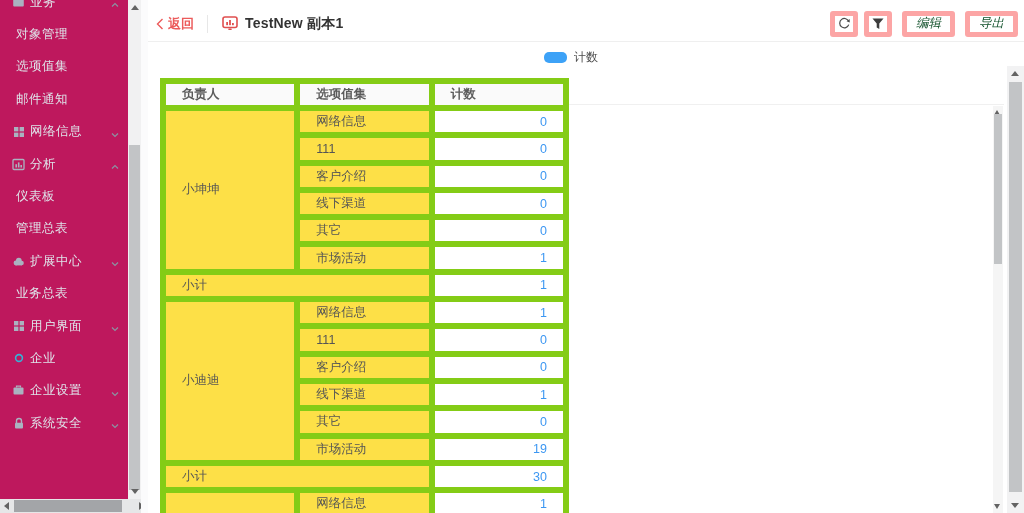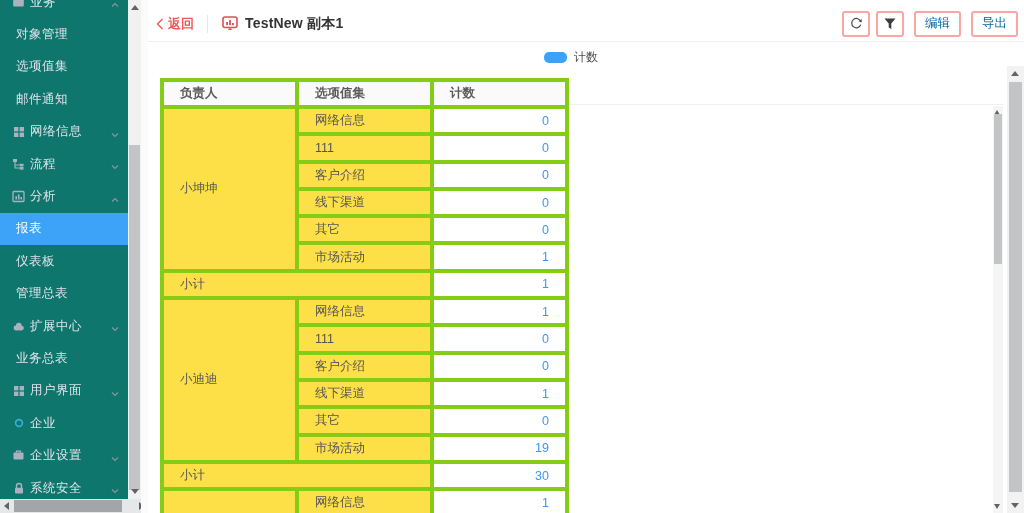--- a/index.html
+++ b/index.html
@@ -2,21 +2,21 @@
 <html><head>
 <meta charset="utf-8">
 <style>
   * { margin:0; padding:0; box-sizing:border-box; }
   html,body { width:1024px; height:513px; overflow:hidden; background:#fff;
     font-family:"Liberation Sans", sans-serif; }
   .app { position:relative; width:1024px; height:513px; overflow:hidden; background:#fff; }
 
   
   .sidebar { position:absolute; left:0; top:0; width:128px; height:501px;
-    background:#0f766e; overflow:hidden;padding-left:40px; }
+    background:#be185d; overflow:hidden;padding-left:40px; }
   .side-list { position:absolute; left:0; top:-14px; width:128px; }
   .side-item { position:relative; height:32.4px; display:flex; align-items:center;
     color:#dfe4ea; font-size:12.5px; cursor:pointer; }
   .side-item .icon { position:absolute; left:12px; width:13px; height:13px; display:flex;
     align-items:center; justify-content:center; }
   .side-item .lbl { margin-left:30px; letter-spacing:.5px; }
   .side-item.sub .lbl { margin-left:16px; }
   .side-item.active { background:#3da3f8; color:#ffffff; }
   .side-item .chev { position:absolute; right:9px; top:50%; margin-top:-4px; width:8px; height:8px; }
 
@@ -35,35 +35,35 @@
   
   .main { position:absolute; left:148px; top:0; width:876px; height:513px; background:#fff; }
 
   .hdr { position:absolute; left:0; top:6px; right:0; height:36px; display:flex;
     align-items:center; padding-left:8px; border-bottom:1px solid #efefef; }
   .back { display:flex; align-items:center; gap:4px; color:#ec5b5b; font-size:13px; cursor:pointer;font-weight:bold; }
   .hdr-div { width:1px; height:18px; background:#e7e7e7; margin:0 14px 0 13px; }
   .report-ic { width:16px; height:15px; margin-right:7px; }
   .title { font-size:14px; font-weight:bold; color:#333; letter-spacing:.2px; }
   .hdr-btns { margin-left:auto; display:flex; align-items:center; gap:6px; padding-right:6px; }
-  .btn { height:26px; min-width:28px; border:2px solid #fca5a5; border-radius:3px; background:#fff;
-    display:flex; align-items:center; justify-content:center; font-size:12.5px; color:#0369a1;
-    cursor:pointer; padding:0 9px; }
+  .btn { height:26px; min-width:28px; border:5px solid #fca5a5; border-radius:3px; background:#fff;
+    display:flex; align-items:center; justify-content:center; font-size:12.5px; color:#14532d;
+    cursor:pointer; padding:0 9px;font-style:italic; }
   .btn.icon-btn { padding:0; width:28px; }
   .btn.gap { margin-left:4px; }
 
   .legend-row { position:absolute; left:0; right:30px; top:48px; height:18px;
     display:flex; align-items:center; justify-content:center; gap:7px; }
   .legend-swatch { width:23px; height:11px; border-radius:5px; }
   .legend-lbl { font-size:12px; color:#4d4d4d; }
 
   
   .tbl-wrap { position:absolute; left:12px; top:78px; width:410px; }
   table { border-collapse:collapse; width:409px; table-layout:fixed; }
-  th, td { border:4px solid #84cc16; font-weight:normal; font-size:12.5px; color:#555;
+  th, td { border:6px solid #84cc16; font-weight:normal; font-size:12.5px; color:#555;
     padding:0 16px; height:27.3px; text-align:left; background:#fff; }
   thead th { background:#fafafa; color:#5b5b5b; font-weight:600; height:27px; }
   td.shade { background:#fde047; }
   td.num { text-align:right; color:#3d97f2; cursor:pointer; }
   .hdr-extend { position:absolute; left:421px; right:20px; top:104px; height:1px; background:#f0f0f0; }
 
   .inner-scroll { right:21px; top:106px; bottom:0; width:10px; background:#f5f5f5; }
   .outer-scroll { right:0; top:66px; bottom:0; width:17px; background:#f2f2f3; }
 
   .strip { position:absolute; left:141px; top:0; width:7px; height:513px; background:#fbfbfc; }
@@ -106,47 +106,30 @@
             </svg>
           </span>
           <span class="lbl">网络信息</span>
           <span class="chev"><svg width="8" height="8" viewBox="0 0 8 8">
               <polyline points="1,2.5 4,5.5 7,2.5" fill="none" stroke="#8b93a1" stroke-width="1.2"></polyline>
             </svg></span>
         </div>
         <div class="side-item group">
           <span class="icon">
             <svg width="13" height="13" viewBox="0 0 13 13">
-              <rect x="1" y="1" width="4" height="3" fill="#aab2c0"></rect>
-              <path d="M3 4 v6 h4 M3 7 h4" fill="none" stroke="#aab2c0" stroke-width="1.1"></path>
-              <rect x="7.5" y="5.8" width="4" height="2.6" fill="#aab2c0"></rect>
-              <rect x="7.5" y="9" width="4" height="2.6" fill="#aab2c0"></rect>
-            </svg>
-          </span>
-          <span class="lbl">流程</span>
-          <span class="chev"><svg width="8" height="8" viewBox="0 0 8 8">
-              <polyline points="1,2.5 4,5.5 7,2.5" fill="none" stroke="#8b93a1" stroke-width="1.2"></polyline>
-            </svg></span>
-        </div>
-        <div class="side-item group">
-          <span class="icon">
-            <svg width="13" height="13" viewBox="0 0 13 13">
               <rect x="1" y="1.5" width="11" height="10" rx="1" fill="none" stroke="#aab2c0" stroke-width="1.3"></rect>
               <rect x="3.4" y="6.2" width="1.6" height="3.3" fill="#aab2c0"></rect>
               <rect x="5.9" y="4.4" width="1.6" height="5.1" fill="#aab2c0"></rect>
               <rect x="8.4" y="7" width="1.6" height="2.5" fill="#aab2c0"></rect>
             </svg>
           </span>
           <span class="lbl">分析</span>
           <span class="chev"><svg width="8" height="8" viewBox="0 0 8 8">
               <polyline points="1,5.5 4,2.5 7,5.5" fill="none" stroke="#8b93a1" stroke-width="1.2"></polyline>
             </svg></span>
-        </div>
-        <div class="side-item sub active">
-          <span class="lbl">报表</span>
         </div>
         <div class="side-item sub">
           <span class="lbl">仪表板</span>
         </div>
         <div class="side-item sub">
           <span class="lbl">管理总表</span>
         </div>
         <div class="side-item group">
           <span class="icon">
             <svg width="13" height="13" viewBox="0 0 13 13">

